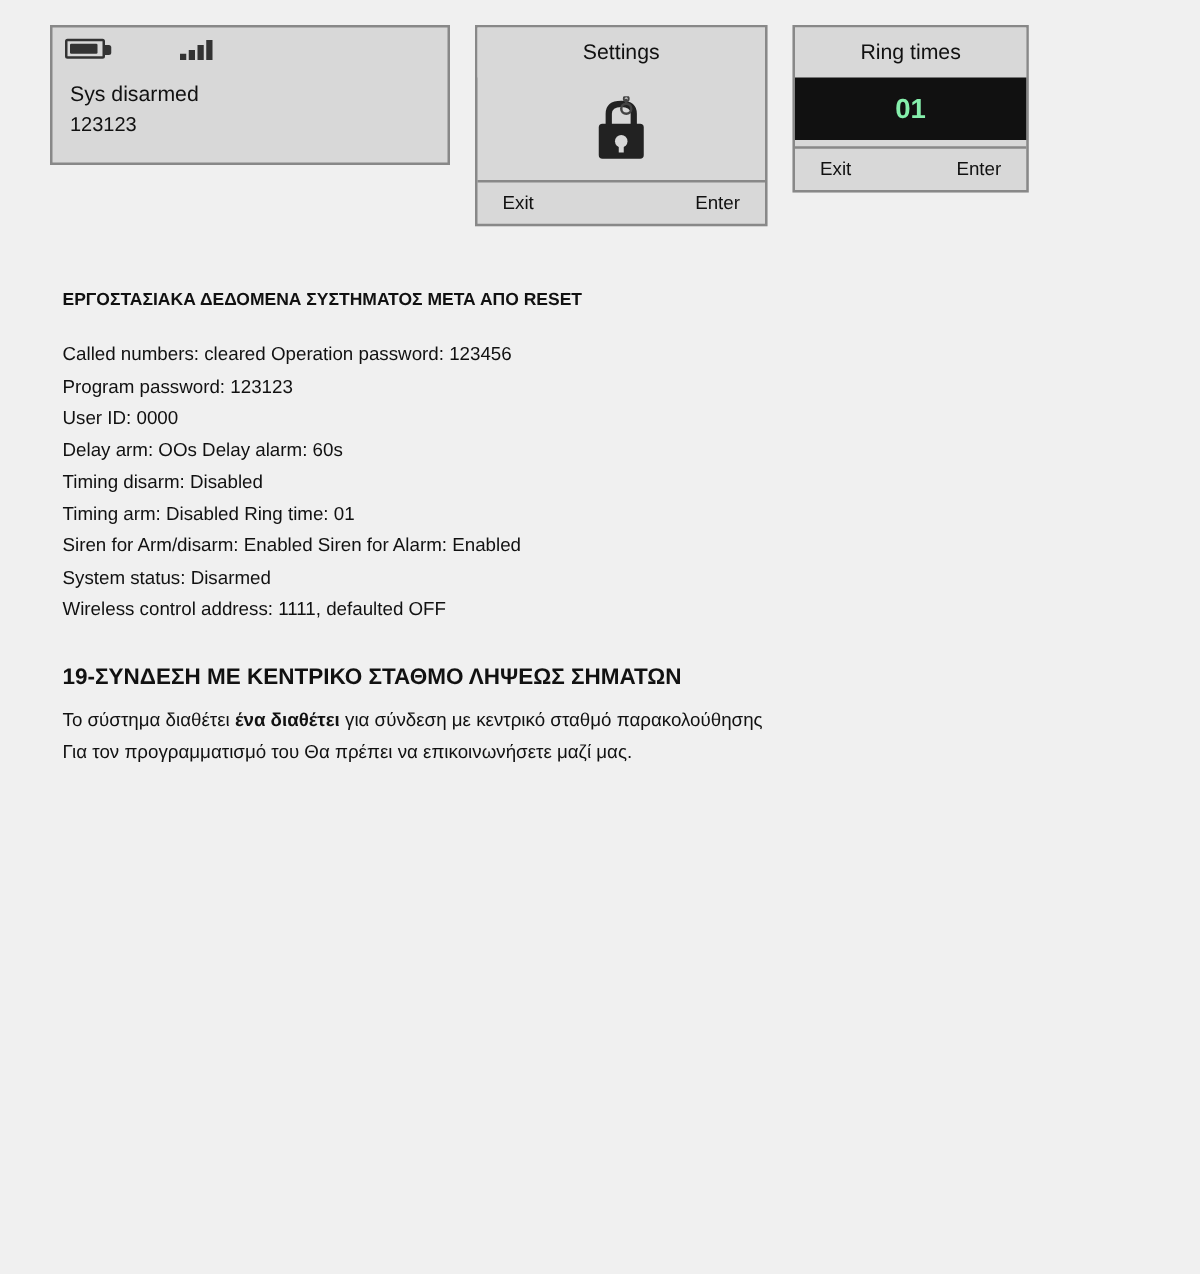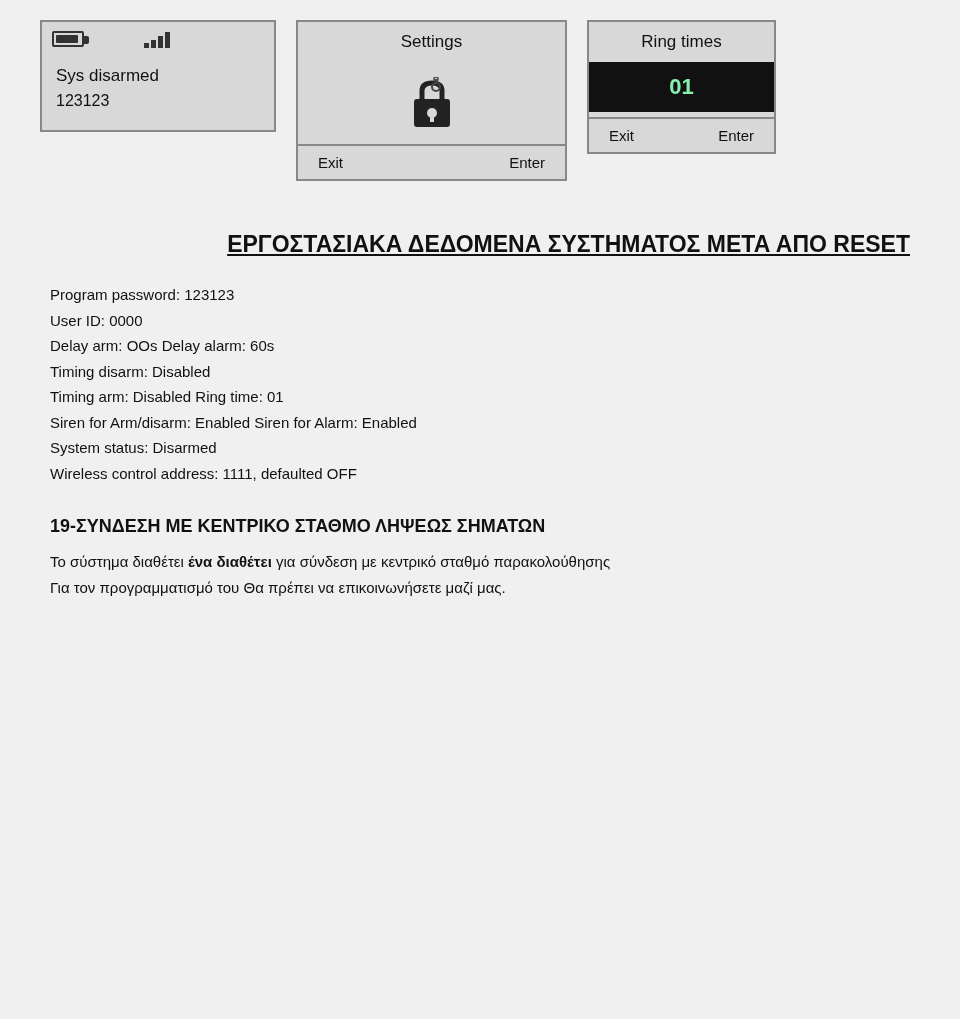--- a/index.html
+++ b/index.html
@@ -25,21 +25,21 @@
 
     .panel {
       border: 2px solid #888;
       background: #d8d8d8;
       display: flex;
       flex-direction: column;
     }
 
     
     .panel-1 {
-      width: 236px;
+      width: 320px;
     }
     .panel-1 .panel-header {
       display: flex;
       flex-direction: row;
       align-items: center;
       padding: 8px 10px;
       gap: 60px;
     }
     .panel-1 .panel-body {
       padding: 10px 14px 20px 14px;
@@ -49,21 +49,21 @@
       font-size: 17px;
       font-weight: normal;
       margin-bottom: 6px;
     }
     .panel-1 .sys-code {
       font-size: 16px;
     }
 
     
     .panel-2 {
-      width: 271px;
+      width: 234px;
     }
     .panel-2 .panel-title {
       text-align: center;
       font-size: 17px;
       padding: 10px;
       background: #d8d8d8;
     }
     .panel-2 .panel-icon {
       display: flex;
       justify-content: center;
@@ -162,26 +162,25 @@
       width: 48px;
       height: 52px;
     }
 
     
     .main-content {
       padding: 0 10px;
     }
 
     .section-title {
-      font-size: 23px;
-      font-weight: bold;
-      text-decoration: underline;
+      font-size: 14px;
+      font-weight: bold;
       margin-bottom: 24px;
       margin-top: 10px;
-      text-align: right;
+      text-align: left;
     }
 
     .info-block {
       margin-bottom: 30px;
       line-height: 1.7;
       font-size: 15px;
     }
 
     .section-subtitle {
       font-size: 18px;
@@ -255,20 +254,21 @@
     </div>
   </div>
 
 </div>
 
 <div class="main-content">
 
   <div class="section-title">ΕΡΓΟΣΤΑΣΙΑΚΑ ΔΕΔΟΜΕΝΑ ΣΥΣΤΗΜΑΤΟΣ ΜΕΤΑ ΑΠΟ RESET</div>
 
   <div class="info-block">
+    <div>Called numbers:  cleared  Operation password:  123456</div>
     <div>Program password:  123123</div>
     <div>User ID:  0000</div>
     <div>Delay arm: OOs  Delay  alarm: 60s</div>
     <div>Timing disarm:  Disabled</div>
     <div>Timing arm:  Disabled  Ring time:  01</div>
     <div>Siren for Arm/disarm:  Enabled  Siren for Alarm:  Enabled</div>
     <div>System status:  Disarmed</div>
     <div>Wireless control address:  1111, defaulted OFF</div>
   </div>
 

